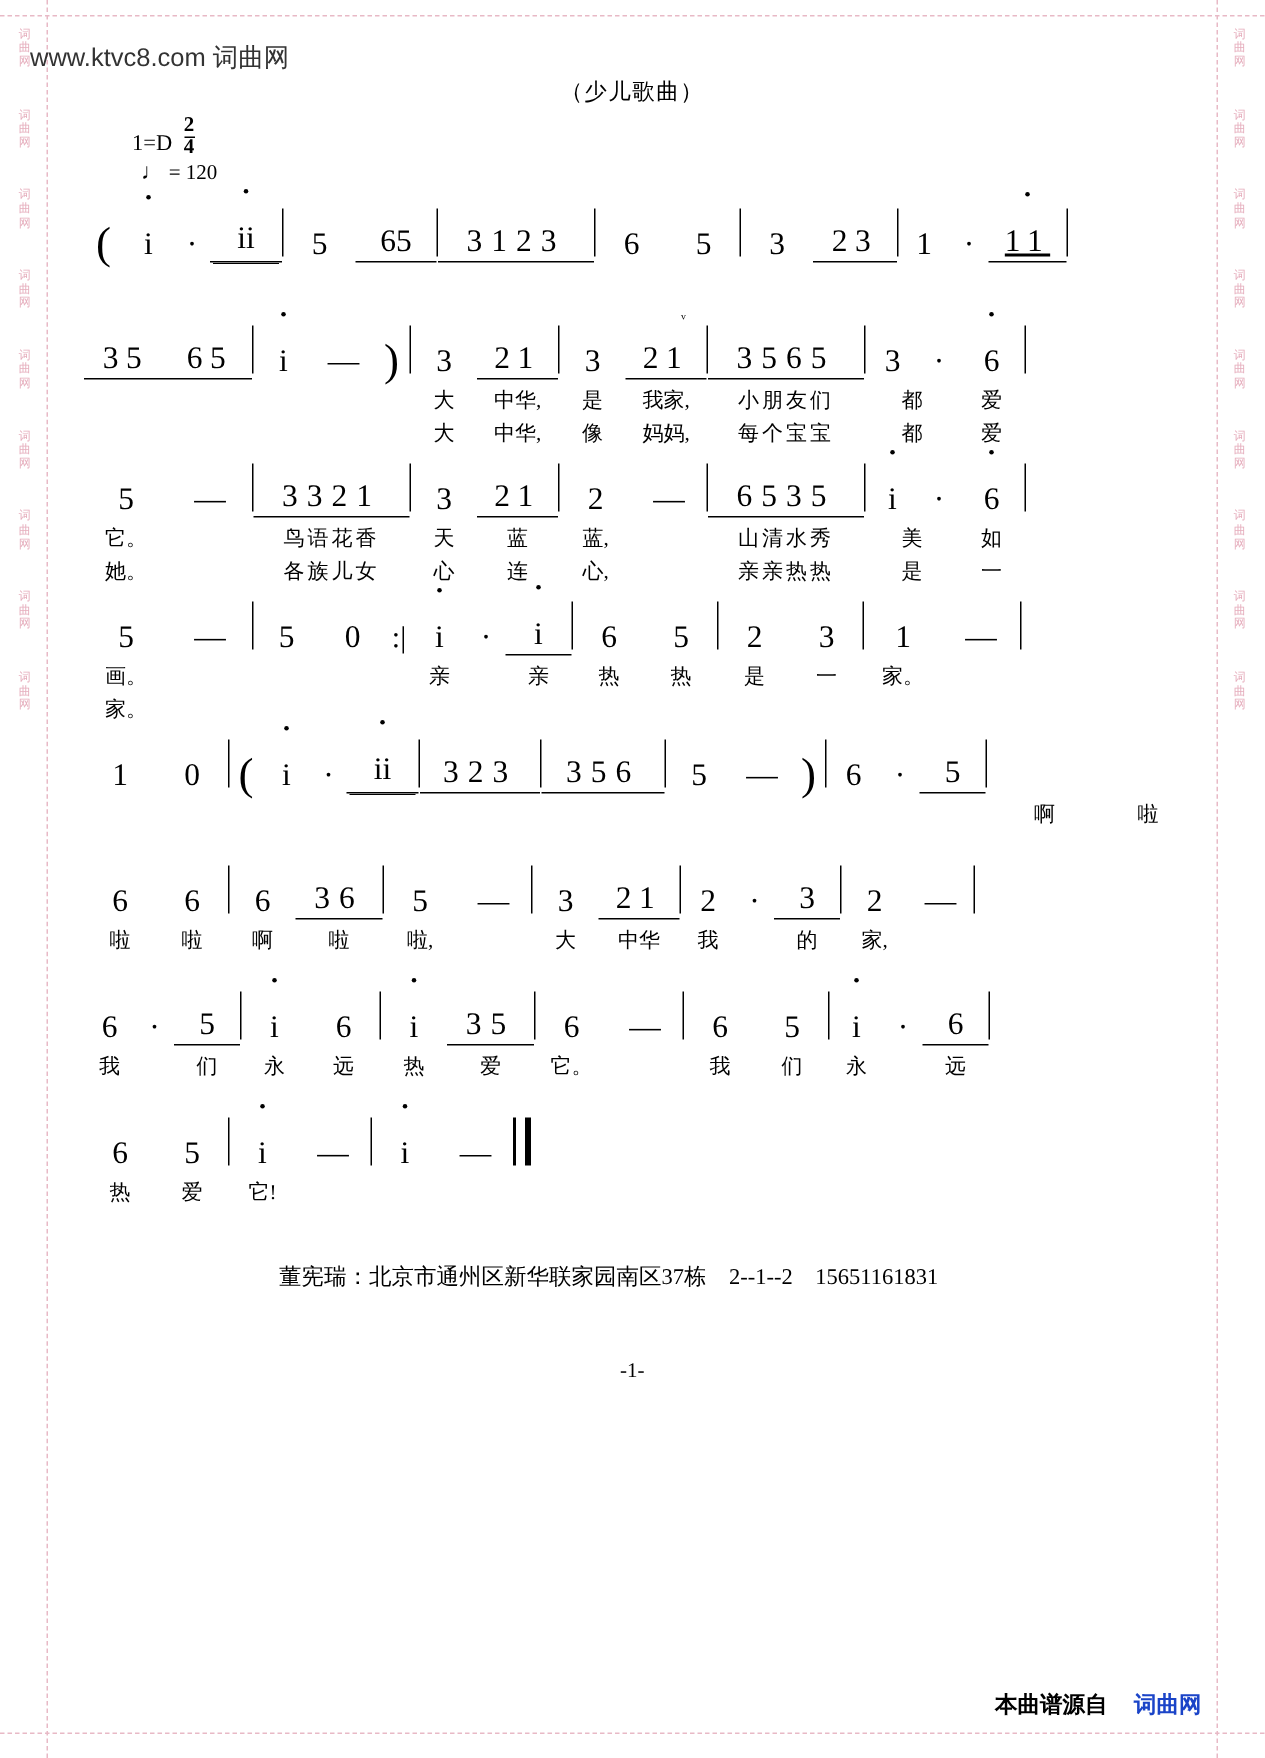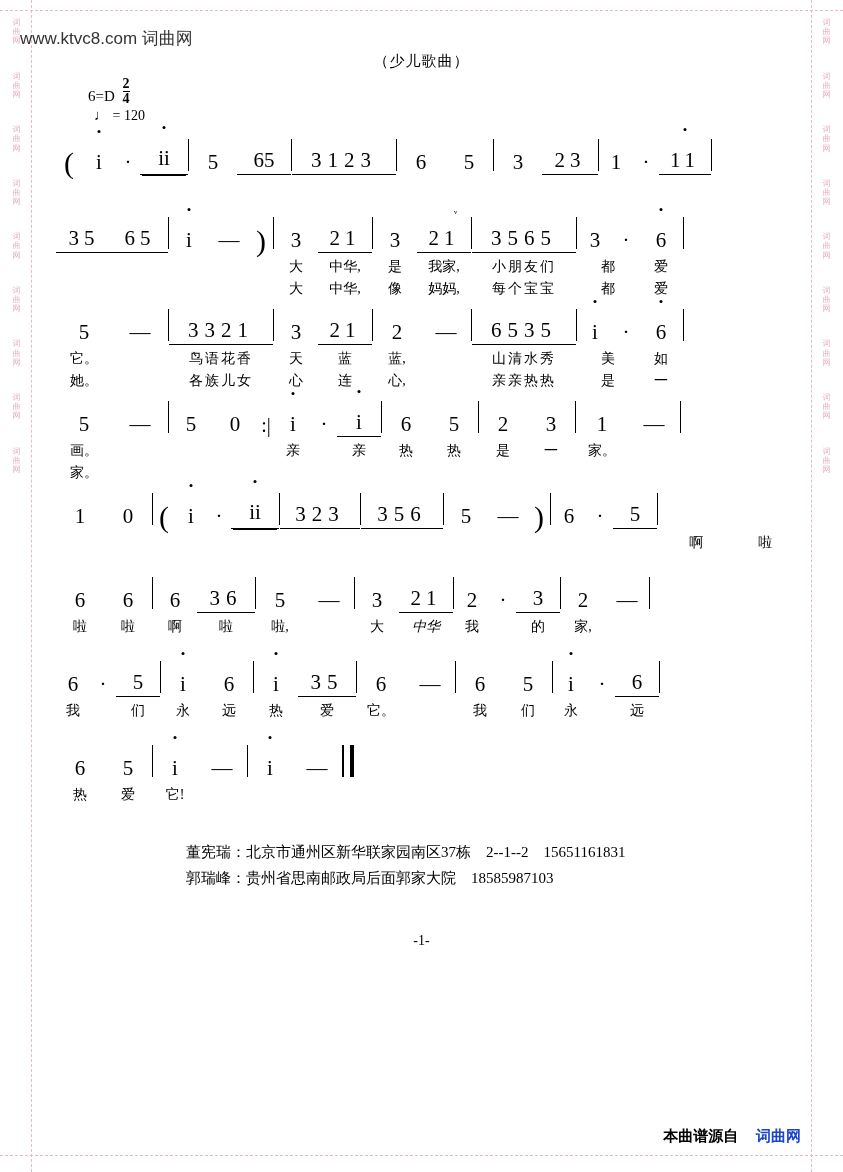--- a/index.html
+++ b/index.html
@@ -153,21 +153,21 @@
 </div>
 
 <div class="site">www.ktvc8.com 词曲网</div>
 
 <div class="sheet">
 
   <div class="subtitle">（少儿歌曲）</div>
 
   <div class="meta">
     <div class="key">
-      <span>6=D</span>
+      <span>1=D</span>
       <span class="frac">
         <span class="num">2</span>
         <span class="den">4</span>
       </span>
     </div>
     <div class="tempo">
       <span class="note">♩</span>
       <span>= 120</span>
     </div>
   </div>
@@ -186,21 +186,21 @@
         <div class="cell u1" style="width:104px;letter-spacing:6px;">3123</div>
         <div class="bar"></div>
         <div class="cell" style="width:48px;">6</div>
         <div class="cell" style="width:48px;">5</div>
         <div class="bar"></div>
         <div class="cell" style="width:48px;">3</div>
         <div class="cell u1" style="width:56px;letter-spacing:5px;text-align:center;">23</div>
         <div class="bar"></div>
         <div class="cell" style="width:34px;">1</div>
         <div class="cell" style="width:26px;">·</div>
-        <div class="cell u1 dotabove" style="width:52px;letter-spacing:5px;">11</div>
+        <div class="cell u1 dotabove" style="width:52px;letter-spacing:5px;text-decoration:underline;">11</div>
         <div class="bar"></div>
       </div>
     </div>
   </div>
 
   <div class="system tall">
     <div class="staff">
       <div class="notes">
         <div class="cell u1" style="width:56px;letter-spacing:5px;">35</div>
         <div class="cell u1" style="width:56px;letter-spacing:5px;">65</div>
@@ -423,21 +423,21 @@
       <div class="lyr" style="width:48px;">啦</div>
       <div class="lyr" style="width:48px;">啦</div>
       <div class="lyr" style="width:1px;"></div>
       <div class="lyr" style="width:44px;">啊</div>
       <div class="lyr" style="width:58px;">啦</div>
       <div class="lyr" style="width:1px;"></div>
       <div class="lyr" style="width:48px;">啦,</div>
       <div class="lyr" style="width:50px;"></div>
       <div class="lyr" style="width:1px;"></div>
       <div class="lyr" style="width:44px;">大</div>
-      <div class="lyr" style="width:54px;font-style:italic;">中华</div>
+      <div class="lyr" style="width:54px;">中华</div>
       <div class="lyr" style="width:1px;"></div>
       <div class="lyr" style="width:36px;">我</div>
       <div class="lyr" style="width:26px;"></div>
       <div class="lyr" style="width:44px;">的</div>
       <div class="lyr" style="width:1px;"></div>
       <div class="lyr" style="width:44px;">家,</div>
     </div>
   </div>
 
   <div class="system" style="height:84px;">
@@ -505,21 +505,20 @@
     <div class="lyricline" style="top:44px;">
       <div class="lyr" style="width:48px;">热</div>
       <div class="lyr" style="width:48px;">爱</div>
       <div class="lyr" style="width:1px;"></div>
       <div class="lyr" style="width:44px;">它!</div>
     </div>
   </div>
 
   <div class="footer-credits">
     <div>董宪瑞：北京市通州区新华联家园南区37栋　2--1--2　15651161831</div>
-    <div>郭瑞峰：贵州省思南邮政局后面郭家大院　18585987103</div>
   </div>
 
   <div class="pagenum">-1-</div>
 </div>
 
 <div class="bottombrand">
   <span>本曲谱源自</span>
   <span class="blue">词曲网</span>
 </div>
 

